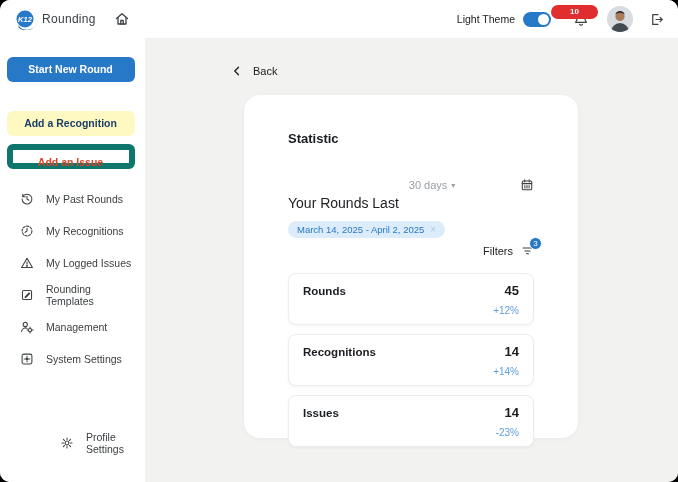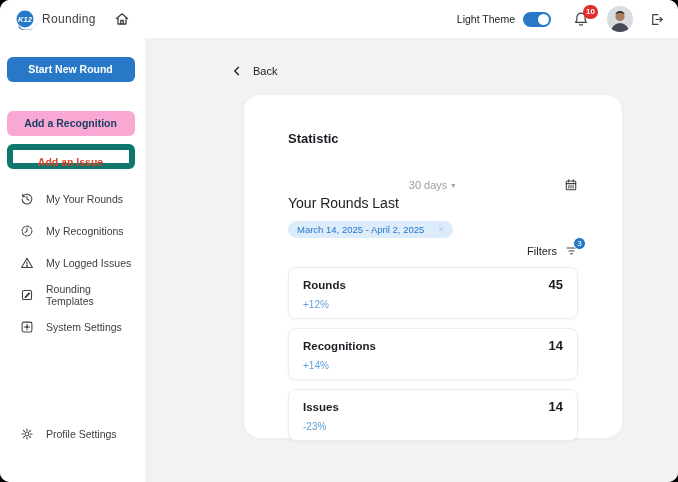--- a/index.html
+++ b/index.html
@@ -22,92 +22,92 @@
   .tb-right{ display:flex; align-items:center; }
   .theme-label{ font-size:10.5px; color:#202124; margin-right:8px; }
   .toggle{
     width:28px; height:15px; border-radius:8px; background:#2878c8; position:relative; cursor:pointer;
   }
   .toggle .knob{
     position:absolute; top:2px; right:2px; width:11px; height:11px; border-radius:50%; background:#fff;
   }
   .bell-wrap{ position:relative; margin-left:22px; cursor:pointer; }
   .bell-badge{
-    position:absolute; top:-6px; right:-9px; min-width:14px; height:14px; padding:0 3px;
+    position:absolute; top:-6px; right:-9px; min-width:14px; height:14px; padding:0 19px;
     background:#e02d2d; color:#fff; font-size:8px; font-weight:bold; border-radius:8px;
     display:flex; align-items:center; justify-content:center;
   }
   .avatar{
     width:26px; height:26px; border-radius:50%; margin-left:18px; overflow:hidden;
     background:#dfe4e8; display:flex; align-items:flex-end; justify-content:center; cursor:pointer;
   }
   .logout-btn{ margin-left:16px; display:flex; align-items:center; cursor:pointer; }
   
   .sidebar{
     position:absolute; top:38px; left:0; bottom:0; width:141px; background:#fff; z-index:2;
     padding-top:19px;
   }
   .side-btn{
     display:block; width:128px; margin:0 auto 8px auto; height:25px; border-radius:6px;
     font-size:10.5px; font-weight:bold; text-align:center; line-height:25px; cursor:pointer;
     font-family:"Liberation Sans", sans-serif;
   }
   .btn-primary{ background:#2878c8; color:#fff; border:none; }
-  .btn-soft{ background:#f9a8d4; color:#1c3e66; border:none;margin-top:29px; }
+  .btn-soft{ background:#fef9c3; color:#1c3e66; border:none;margin-top:29px; }
   .btn-outline-danger{ background:#fff; color:#d64526; border:6px solid #0f766e; }
   .nav{ margin-top:14px; }
   .nav-item{
     display:flex; align-items:center; height:32px; padding-left:20px; cursor:pointer;
     color:#3c4043; font-size:10.5px;
   }
   .nav-item .nicon{ width:14px; height:14px; margin-right:12px; display:flex; align-items:center; justify-content:center; color:#3c4043; }
   .nav-item.active{ color:#2878c8; }
   .nav-item.active .nicon{ color:#2878c8; }
-  .side-footer{ position:absolute; left:0; bottom:32px; width:100%; }
+  .side-footer{ position:absolute; left:0; bottom:23px; width:100%;padding-left:40px; }
   
   .content{
     position:absolute; top:38px; left:145px; right:0; bottom:0; background:#f2f2f1;
   }
   .back{
     position:absolute; left:86px; top:27px; display:flex; align-items:center; gap:10px;
     cursor:pointer; font-size:11px; color:#202124;
   }
   .panel{
-    position:absolute; left:99px; top:57px; width:378px; height:343px; background:#fff;
+    position:absolute; left:99px; top:57px; width:334px; height:343px; background:#fff;
     border-radius:16px; box-shadow:0 1px 4px rgba(0,0,0,.04); padding:36px 44px 0 44px;
   }
   .panel-title{ font-size:13px; font-weight:bold; color:#1a1d21; }
   .range-row{ margin-top:13px; display:flex; align-items:center; }
   .range-label{ font-size:14px; color:#202124;margin-top:36px; }
   .range-select{ margin-left:10px; display:flex; align-items:center; gap:4px; cursor:pointer; }
   .range-value{ font-size:11px; color:#9aa0a6; }
   .caret{ font-size:8px; color:#9aa0a6; }
   .cal-btn{ margin-left:auto; display:flex; cursor:pointer; color:#3c4043; }
   .chip-row{ margin-top:8px; }
   .chip{
-    display:inline-flex; align-items:center; gap:14px; background:#dcecfa; border-radius:10px;
+    display:inline-flex; align-items:center; gap:6px; background:#dcecfa; border-radius:10px;
     padding:3px 9px; cursor:default;
   }
   .chip-text{ font-size:9.5px; color:#2878c8; }
   .chip-x{ font-size:10px; color:#aacdec; cursor:pointer; line-height:1; }
   .filters-row{ margin-top:6px; display:flex; justify-content:flex-end; align-items:center; gap:8px; }
   .filters-label{ font-size:11px; color:#202124; }
   .filter-btn{ position:relative; display:flex; cursor:pointer; color:#3c4043; }
   .filter-badge{
     position:absolute; top:-7px; right:-8px; width:13px; height:13px; border-radius:50%;
     background:#2878c8; color:#fff; font-size:8px; display:flex; align-items:center; justify-content:center;
     border:1.5px solid #fff;
   }
   .radio-row{ margin-top:6px; display:flex; align-items:center; gap:18px; }
   .radio-opt{ display:flex; align-items:center; gap:7px; cursor:pointer; }
   .radio{ width:13px; height:13px; border-radius:50%; background:#fff; }
   .radio.checked{ border:4px solid #2878c8; }
   .radio.unchecked{ border:1px solid #b7bcc2; }
   .radio-label{ font-size:10.5px; color:#202124; }
-  .stats{ margin-top:10px; }
+  .stats{ margin-top:16px;text-align:right; }
   .stat-card{
     height:52px; border:1px solid #ededed; border-radius:8px; background:#fff;
     box-shadow:0 1px 3px rgba(0,0,0,.05); padding:9px 14px 0 14px; margin-bottom:9px; cursor:pointer;
   }
   .stat-top{ display:flex; align-items:center; justify-content:space-between; }
   .stat-label{ font-size:11.5px; font-weight:bold; color:#1a1d21; }
   .stat-value{ font-size:13px; font-weight:bold; color:#1a1d21; }
   .stat-change{ margin-top:7px; font-size:10px; color:#5f9fdd; }
   svg{ display:block; }
 </style>
@@ -179,21 +179,21 @@
 
     <nav class="nav">
       <div class="nav-item">
         <span class="nicon">
           <svg width="14" height="14" viewBox="0 0 16 16" fill="none" stroke="currentColor" stroke-width="1.2" stroke-linecap="round" stroke-linejoin="round">
             <path d="M3.2 5.2 A5.6 5.6 0 1 1 2.4 8"></path>
             <path d="M3.2 2.6 V5.4 H6"></path>
             <path d="M8 5.2 V8 L10.2 9.4"></path>
           </svg>
         </span>
-        <span>My Your Rounds</span>
+        <span>My Past Rounds</span>
       </div>
       <div class="nav-item">
         <span class="nicon">
           <svg width="14" height="14" viewBox="0 0 16 16" fill="none" stroke="currentColor" stroke-width="1.2" stroke-linecap="round" stroke-linejoin="round">
             <circle cx="8" cy="8" r="5.6" stroke-dasharray="2.6 1.6"></circle>
             <path d="M8 4.8 V8 L5.8 9.6"></path>
           </svg>
         </span>
         <span>My Recognitions</span>
       </div>
@@ -208,20 +208,31 @@
         <span>My Logged Issues</span>
       </div>
       <div class="nav-item">
         <span class="nicon">
           <svg width="14" height="14" viewBox="0 0 16 16" fill="none" stroke="currentColor" stroke-width="1.2" stroke-linecap="round" stroke-linejoin="round">
             <rect x="2.8" y="2.8" width="10.4" height="10.4" rx="1.5"></rect>
             <path d="M6 10 L10.3 5.7 L11 6.4 L6.7 10.7 L5.8 10.9 Z"></path>
           </svg>
         </span>
         <span>Rounding Templates</span>
+      </div>
+      <div class="nav-item">
+        <span class="nicon">
+          <svg width="14" height="14" viewBox="0 0 16 16" fill="none" stroke="currentColor" stroke-width="1.2" stroke-linecap="round" stroke-linejoin="round">
+            <circle cx="6" cy="5" r="2.4"></circle>
+            <path d="M1.8 13 a4.3 4.3 0 0 1 6.4-3.4"></path>
+            <circle cx="11.5" cy="11.5" r="1.9"></circle>
+            <path d="M11.5 8.9 v-0.8 M11.5 14.1 v0.8 M14.1 11.5 h0.8 M8.9 11.5 h-0.8"></path>
+          </svg>
+        </span>
+        <span>Management</span>
       </div>
       <div class="nav-item">
         <span class="nicon">
           <svg width="14" height="14" viewBox="0 0 16 16" fill="none" stroke="currentColor" stroke-width="1.2" stroke-linecap="round" stroke-linejoin="round">
             <rect x="2.4" y="2.4" width="11.2" height="11.2" rx="2"></rect>
             <circle cx="8" cy="8" r="1.7" fill="currentColor" stroke="none"></circle>
             <path d="M8 4.8 V5.8 M8 10.2 V11.2 M4.8 8 H5.8 M10.2 8 H11.2"></path>
           </svg>
         </span>
         <span>System Settings</span>

